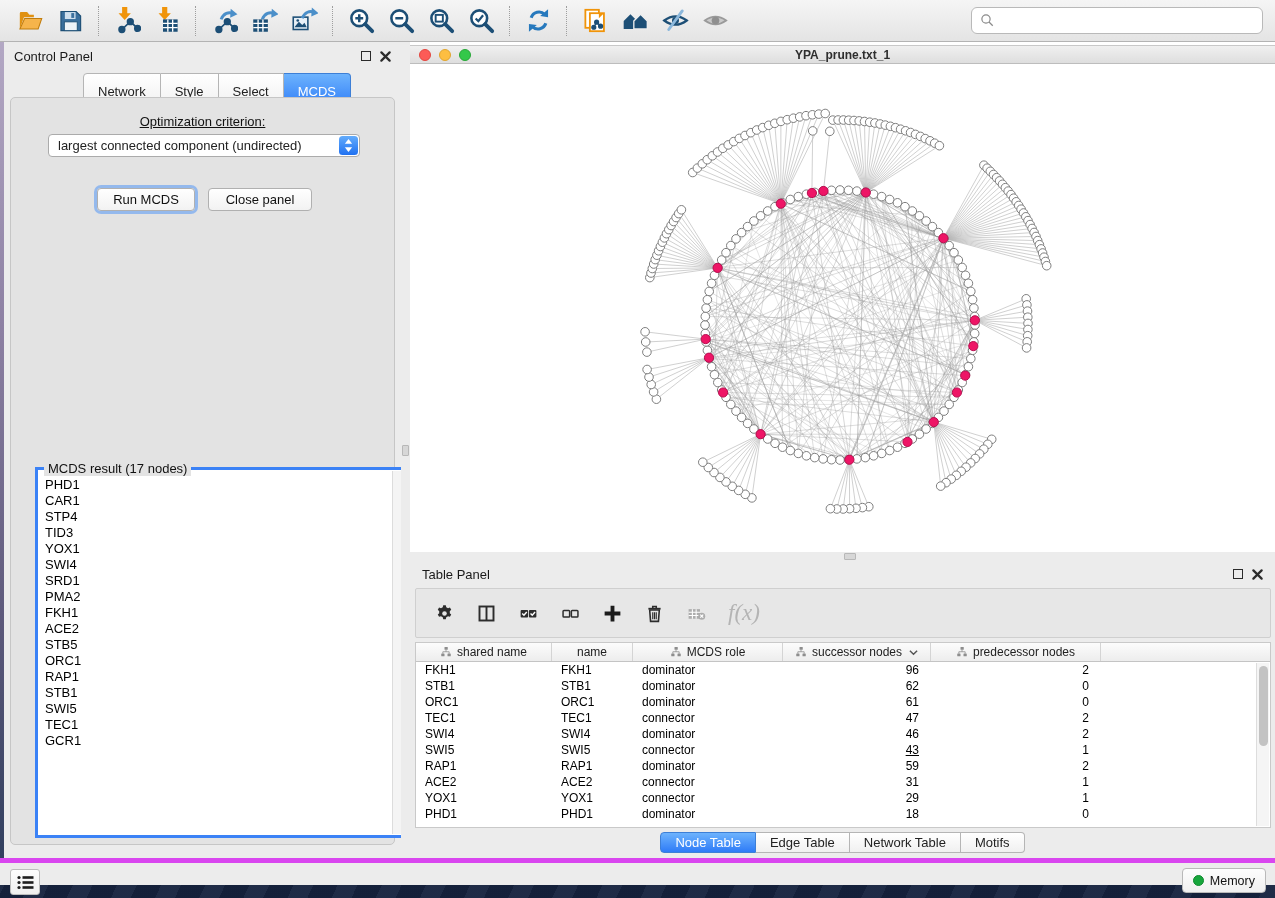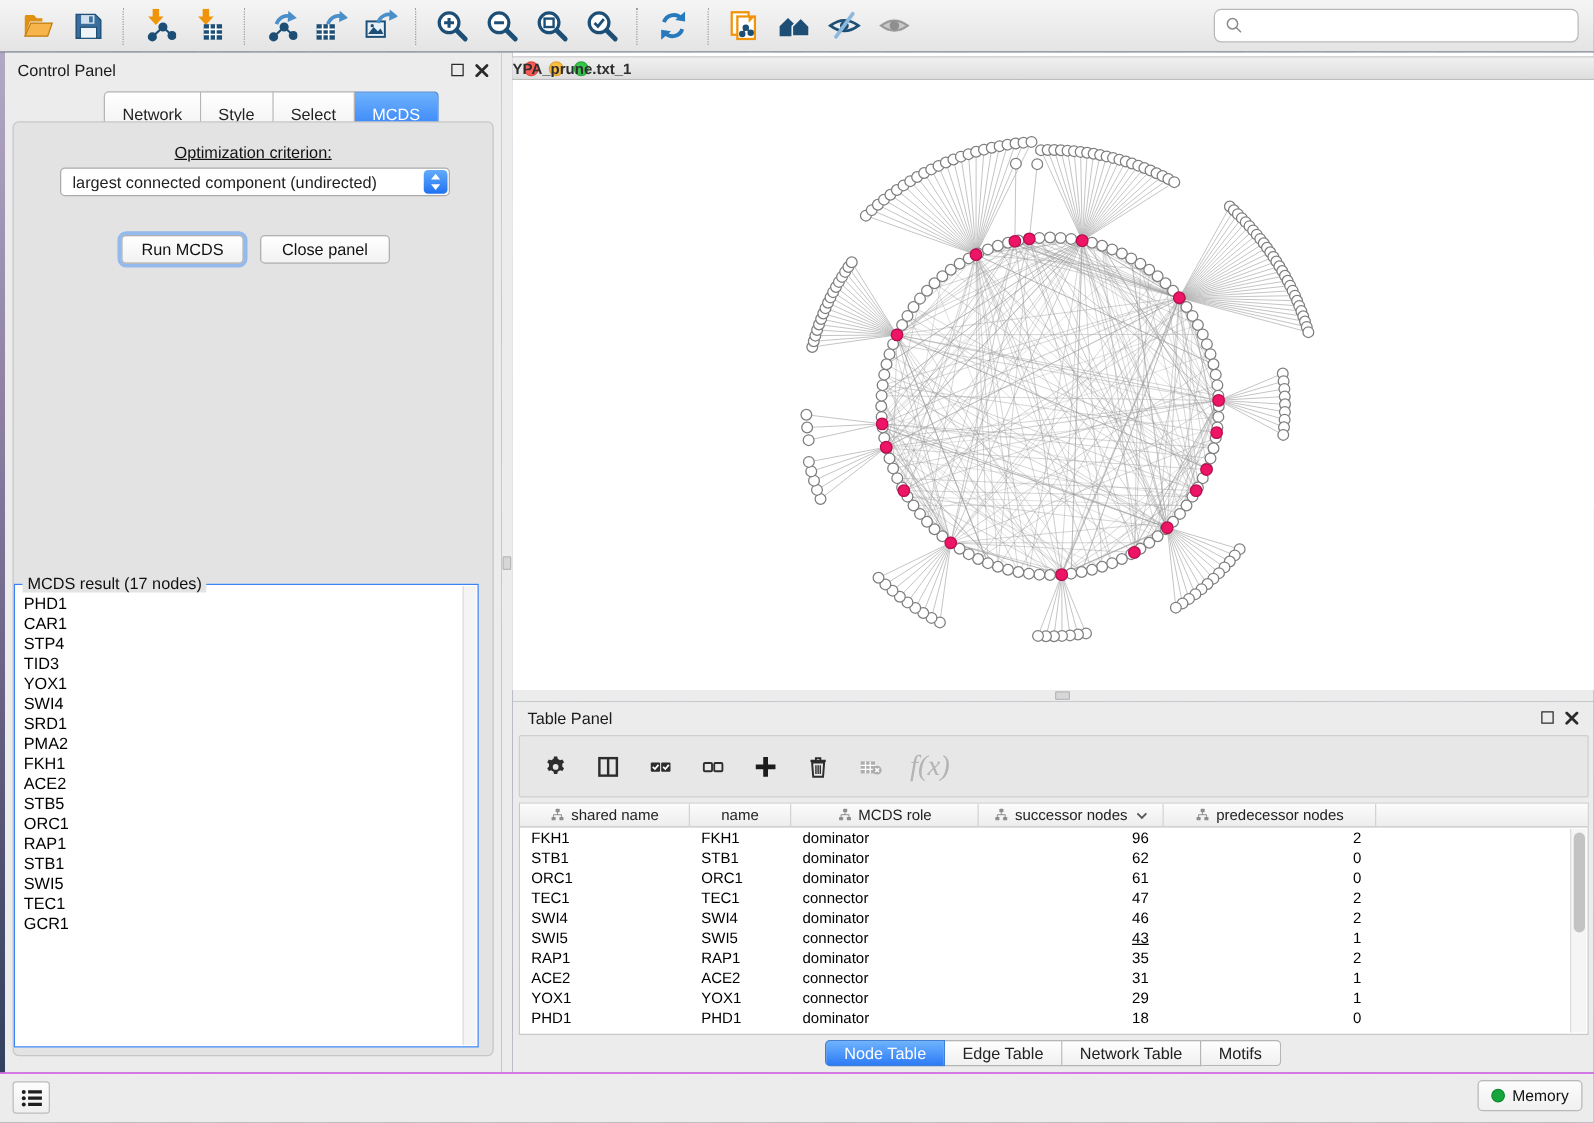--- a/index.html
+++ b/index.html
@@ -59,22 +59,22 @@
   #criterion-select { position:absolute; left:37px; top:36px; width:312px; height:23px;
     background:#fff; border:1px solid #ababab; border-radius:4px; display:flex; align-items:center; }
   #criterion-select .val { flex:1; font-size:13px; padding-left:9px; white-space:nowrap; overflow:hidden; }
   #criterion-select .stepper { width:19px; height:19px; margin-right:1px; border-radius:3.5px;
     background: linear-gradient(#63acfc, #2071f1); display:flex; align-items:center; justify-content:center; }
   .push-btn { position:absolute; height:23px; background:linear-gradient(#ffffff,#f2f2f2);
     border:1px solid #b0b0b0; border-radius:4px; font:13px "Liberation Sans",sans-serif; color:#111;margin-top:20px; }
   #run-mcds { left:86px; top:70px; width:98px; box-shadow:0 0 0 3px rgba(84,152,245,0.55); }
   #close-panel { left:197px; top:70px; width:104px; }
 
-  #mcds-box { position:absolute; left:0; top:369px; width:372px; height:371px;
-    border:1px solid #3b82f6; background:#fff; }
+  #mcds-box { position:absolute; left:24px; top:369px; width:372px; height:371px;
+    border:3px solid #3b82f6; background:#fff; }
   #mcds-box-label { position:absolute; left:6px; top:-9px; background:#e3e3e3; padding:0 4px;
     font-size:13px; color:#111; white-space:nowrap; }
   #mcds-list { position:absolute; left:1px; top:7px; right:12px; bottom:1px; overflow:hidden; }
   #mcds-list .row { font-size:13px; line-height:16px; padding-left:6px; color:#000; }
   #mcds-scroll { position:absolute; top:1px; right:1px; bottom:1px; width:11px; background:#f4f4f4; border-left:1px solid #dcdcdc; }
 
   
   #v-splitter { left:401px; top:42px; width:9px; height:816px; background:#ececec; }
   #v-splitter .handle { position:absolute; left:1px; top:403px; width:7px; height:11px;
     background:#d7d7d7; border:1px solid #b8b8b8; border-radius:1px; }
@@ -85,21 +85,21 @@
   
   #network-window { left:410px; top:42px; width:865px; height:510px; background:#fff; }
   #net-titlebar { position:absolute; left:0; top:3px; width:100%; height:19px;
     background: linear-gradient(#f0f0f0,#dedede); border-top:1px solid #c8c8c8; border-bottom:1px solid #bdbdbd;
     display:flex; align-items:center; }
   .lights { display:flex; gap:8px; padding-left:9px; }
   .light { width:12px; height:12px; border-radius:50%; }
   .light.red { background:#fc5b57; border:1px solid #e2463f; }
   .light.yellow { background:#fdbe41; border:1px solid #e0a52e; }
   .light.green { background:#34c84a; border:1px solid #27a737; }
-  #net-title { position:absolute; left:0; width:100%; font-size:12px; font-weight:700; color:#2e2e2e; }
+  #net-title { position:absolute; left:0; width:100%; text-align:center; font-size:12px; font-weight:700; color:#2e2e2e; }
   #net-canvas { position:absolute; left:0; top:22px; width:865px; height:488px; background:#fff; }
 
   
   #table-panel { left:410px; top:561px; width:865px; height:297px; background:#ececec; }
   #tp-titlerow { position:absolute; left:0; top:0; width:100%; height:26px; display:flex; align-items:center; padding:0 12px; }
   #tp-toolbar { position:absolute; left:5px; top:27px; width:856px; height:50px;
     background:#e7e7e7; border:1px solid #cfcfcf; border-radius:2px; display:flex; align-items:center; gap:21px; padding-left:18px; }
   .tt-btn { display:flex; align-items:center; justify-content:center; height:30px; }
   .tt-btn svg { width:21px; height:21px; }
   .tt-fx { font-family:"Liberation Serif", serif; font-style:italic; font-size:23px; color:#b4b4b4; }
@@ -115,21 +115,21 @@
   .tcell { flex:none; font-size:12px; color:#000; white-space:nowrap; overflow:hidden; }
   .tcell.txt { padding-left:9px; text-align:left; }
   .tcell.num { padding-right:12px; text-align:right; }
   #tp-scroll { position:absolute; top:20px; right:1px; bottom:1px; width:13px; background:#f5f5f5; border-left:1px solid #ddd; }
   #tp-thumb { position:absolute; left:2px; top:3px; width:9px; height:80px; background:#c3c3c3; border-radius:5px; }
 
   #tp-tabs { position:absolute; left:0; top:271px; width:100%; display:flex; justify-content:center; }
   #tp-tabs .seg button { font-size:13px; height:21px; }
 
   
-  #status-bar { left:0; top:858px; width:1275px; height:40px; background:#ececec; border-top:1px solid #d946ef; }
+  #status-bar { left:0; top:858px; width:1275px; height:27px; background:#ececec; border-top:5px solid #d946ef; }
   #menu-btn { position:absolute; left:10px; top:6px; width:30px; height:26px;
     background:linear-gradient(#fdfdfd,#efefef); border:1px solid #bdbdbd; border-radius:3px;
     display:flex; align-items:center; justify-content:center; }
   #menu-btn svg { width:17px; height:15px; }
   #memory-btn { position:absolute; right:9px; top:5px; height:25px; padding:0 10px;
     background:linear-gradient(#fdfdfd,#f0f0f0); border:1px solid #b9b9b9; border-radius:4px;
     display:flex; align-items:center; gap:6px; font-size:12.5px; color:#111; }
   #memory-dot { width:11px; height:11px; border-radius:50%; background:#17a63c; border:1px solid #0e8a2e; }
 </style>
 </head>
@@ -1206,21 +1206,21 @@
           <div class="tcell txt" style="width: 136px;">SWI5</div>
           <div class="tcell txt" style="width: 81px;">SWI5</div>
           <div class="tcell txt" style="width: 150px;">connector</div>
           <div class="tcell num" style="width: 148px; text-decoration: underline;">43</div>
           <div class="tcell num" style="width: 170px;">1</div>
         </div>
         <div class="trow">
           <div class="tcell txt" style="width: 136px;">RAP1</div>
           <div class="tcell txt" style="width: 81px;">RAP1</div>
           <div class="tcell txt" style="width: 150px;">dominator</div>
-          <div class="tcell num" style="width: 148px;">35</div>
+          <div class="tcell num" style="width: 148px;">59</div>
           <div class="tcell num" style="width: 170px;">2</div>
         </div>
         <div class="trow">
           <div class="tcell txt" style="width: 136px;">ACE2</div>
           <div class="tcell txt" style="width: 81px;">ACE2</div>
           <div class="tcell txt" style="width: 150px;">connector</div>
           <div class="tcell num" style="width: 148px;">31</div>
           <div class="tcell num" style="width: 170px;">1</div>
         </div>
         <div class="trow">

